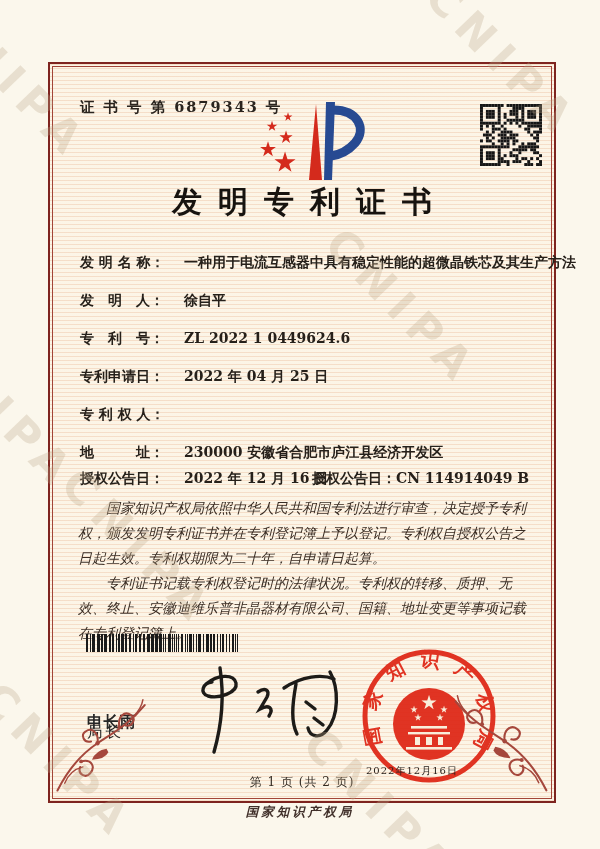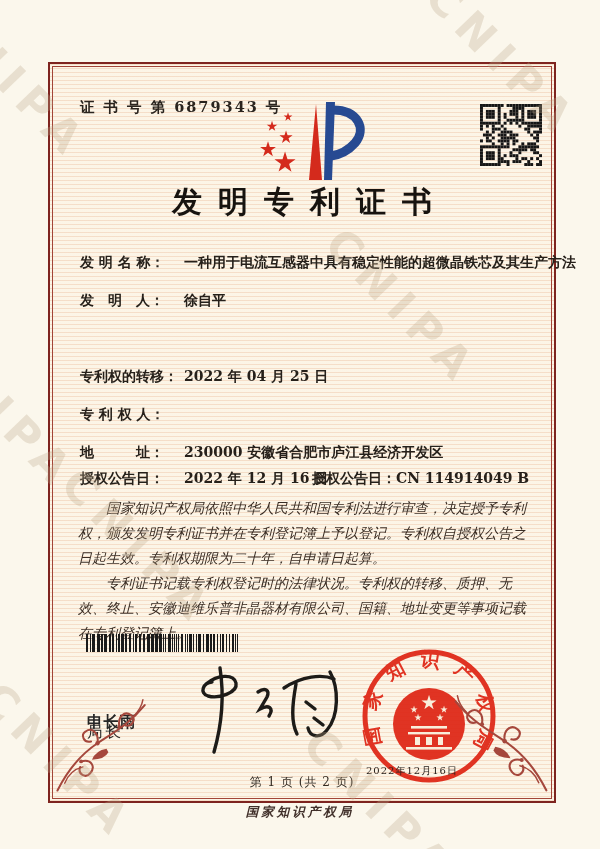--- a/index.html
+++ b/index.html
@@ -329,22 +329,26 @@
     <div class="title">发明专利证书</div>
 
     <div class="field-row" style="top:190px">
       <span class="field-label">发 明 名 称：</span>
       <span class="field-value">一种用于电流互感器中具有稳定性能的超微晶铁芯及其生产方法</span>
     </div>
     <div class="field-row" style="top:228px">
       <span class="field-label">发　明　人：</span>
       <span class="field-value">徐自平</span>
     </div>
+    <div class="field-row" style="top:266px">
+      <span class="field-label">专　利　号：</span>
+      <span class="field-value">ZL 2022 1 0449624.6</span>
+    </div>
     <div class="field-row" style="top:304px">
-      <span class="field-label">专利权的转移：</span>
+      <span class="field-label">专利申请日：</span>
       <span class="field-value">2022 年 04 月 25 日</span>
     </div>
     <div class="field-row" style="top:342px">
       <span class="field-label">专 利 权 人：</span>
     </div>
     <div class="field-row" style="top:380px">
       <span class="field-label">地　　　址：</span>
       <span class="field-value">230000 安徽省合肥市庐江县经济开发区</span>
     </div>
     <div class="field-row" style="top:406px">

